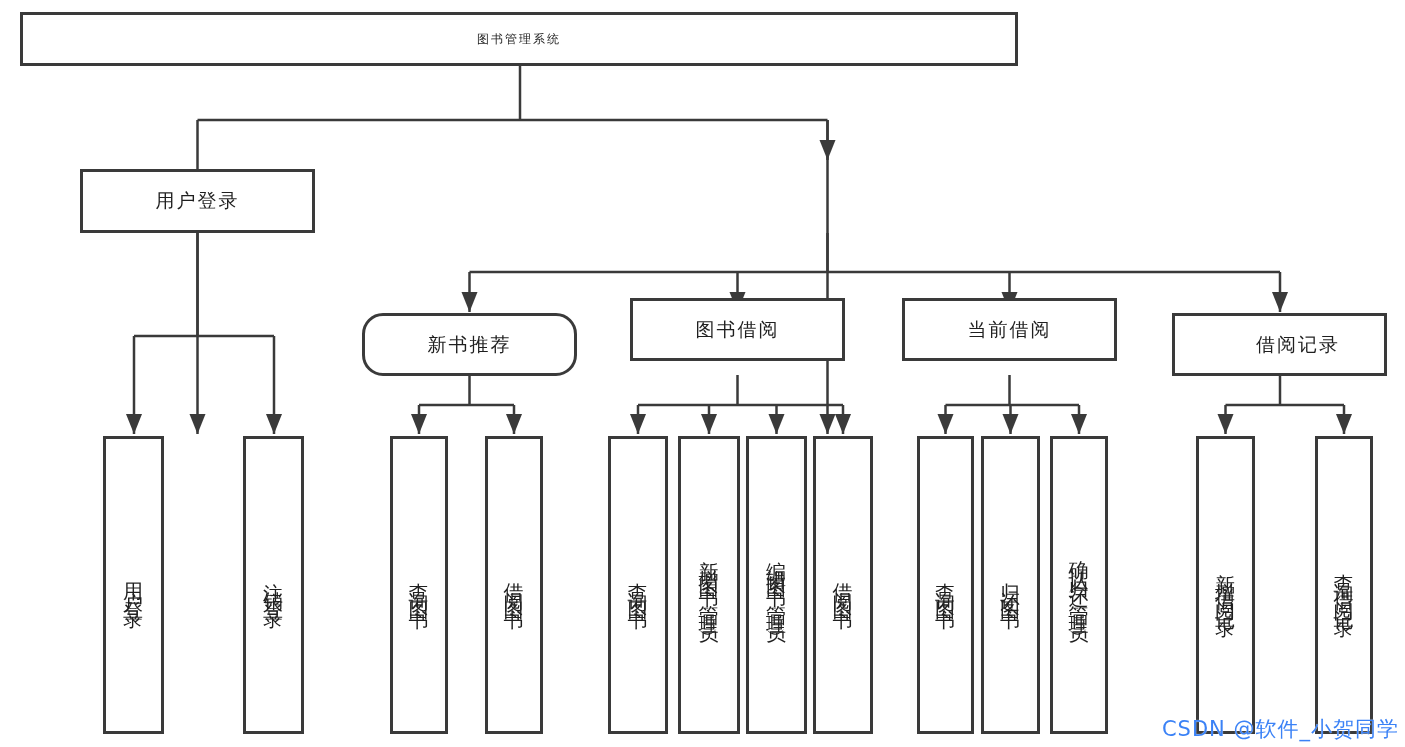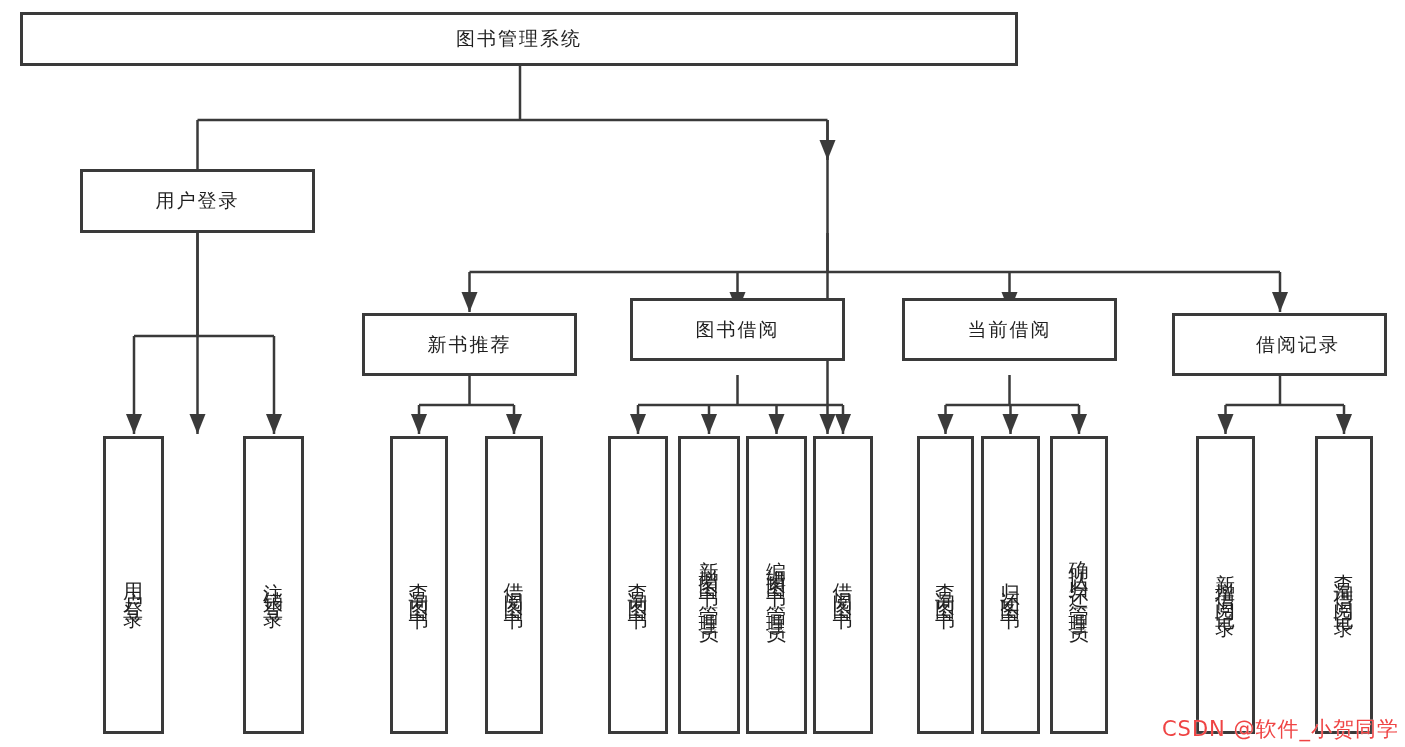--- a/index.html
+++ b/index.html
@@ -21,36 +21,36 @@
     position: absolute;
     box-sizing: border-box;
     border: 3px solid #3a3a3a;
     background: #ffffff;
     display: flex;
     align-items: center;
     justify-content: center;
     color: #1f1f1f;
   }
   .hnode { font-size: 19px; letter-spacing: 2px; white-space: nowrap; }
-  .root  { font-size: 19px; letter-spacing: 2px; }
+  .root  { font-size: 12px; letter-spacing: 2px; }
   .leaf  { }
   .leaf .vtext {
     writing-mode: vertical-rl;
     text-orientation: mixed;
     font-size: 20px;
     letter-spacing: 9px;
     line-height: 1;
     color: #1f1f1f;
   }
   .watermark {
     position: absolute;
     right: 6px;
     bottom: 4px;
     font-size: 21px;
-    color: #ef4444;
+    color: #3b82f6;
     letter-spacing: 1px;
     white-space: nowrap;
     text-shadow: 0 0 1px #ffffff;
     z-index: 5;
   }
 </style>
 </head>
 <body>
 
 <div class="canvas">
@@ -112,21 +112,21 @@
   </svg>
 
   <div class="node root" style="left:20px; top:12px; width:998px; height:54px;">
     <span>图书管理系统</span>
   </div>
 
   <div class="node hnode" style="left:80px; top:169px; width:235px; height:64px;">
     <span>用户登录</span>
   </div>
 
-  <div class="node hnode" style="left:362px; top:313px; width:215px; height:63px;">
+  <div class="node hnode" style="left:362px; top:313px; width:215px; height:63px;border-radius:21px;">
     <span>新书推荐</span>
   </div>
   <div class="node hnode" style="left:630px; top:298px; width:215px; height:63px;">
     <span>图书借阅</span>
   </div>
   <div class="node hnode" style="left:902px; top:298px; width:215px; height:63px;">
     <span>当前借阅</span>
   </div>
   <div class="node hnode" style="left:1172px; top:313px; width:215px; height:63px;padding-left:37px;">
     <span>借阅记录</span>

